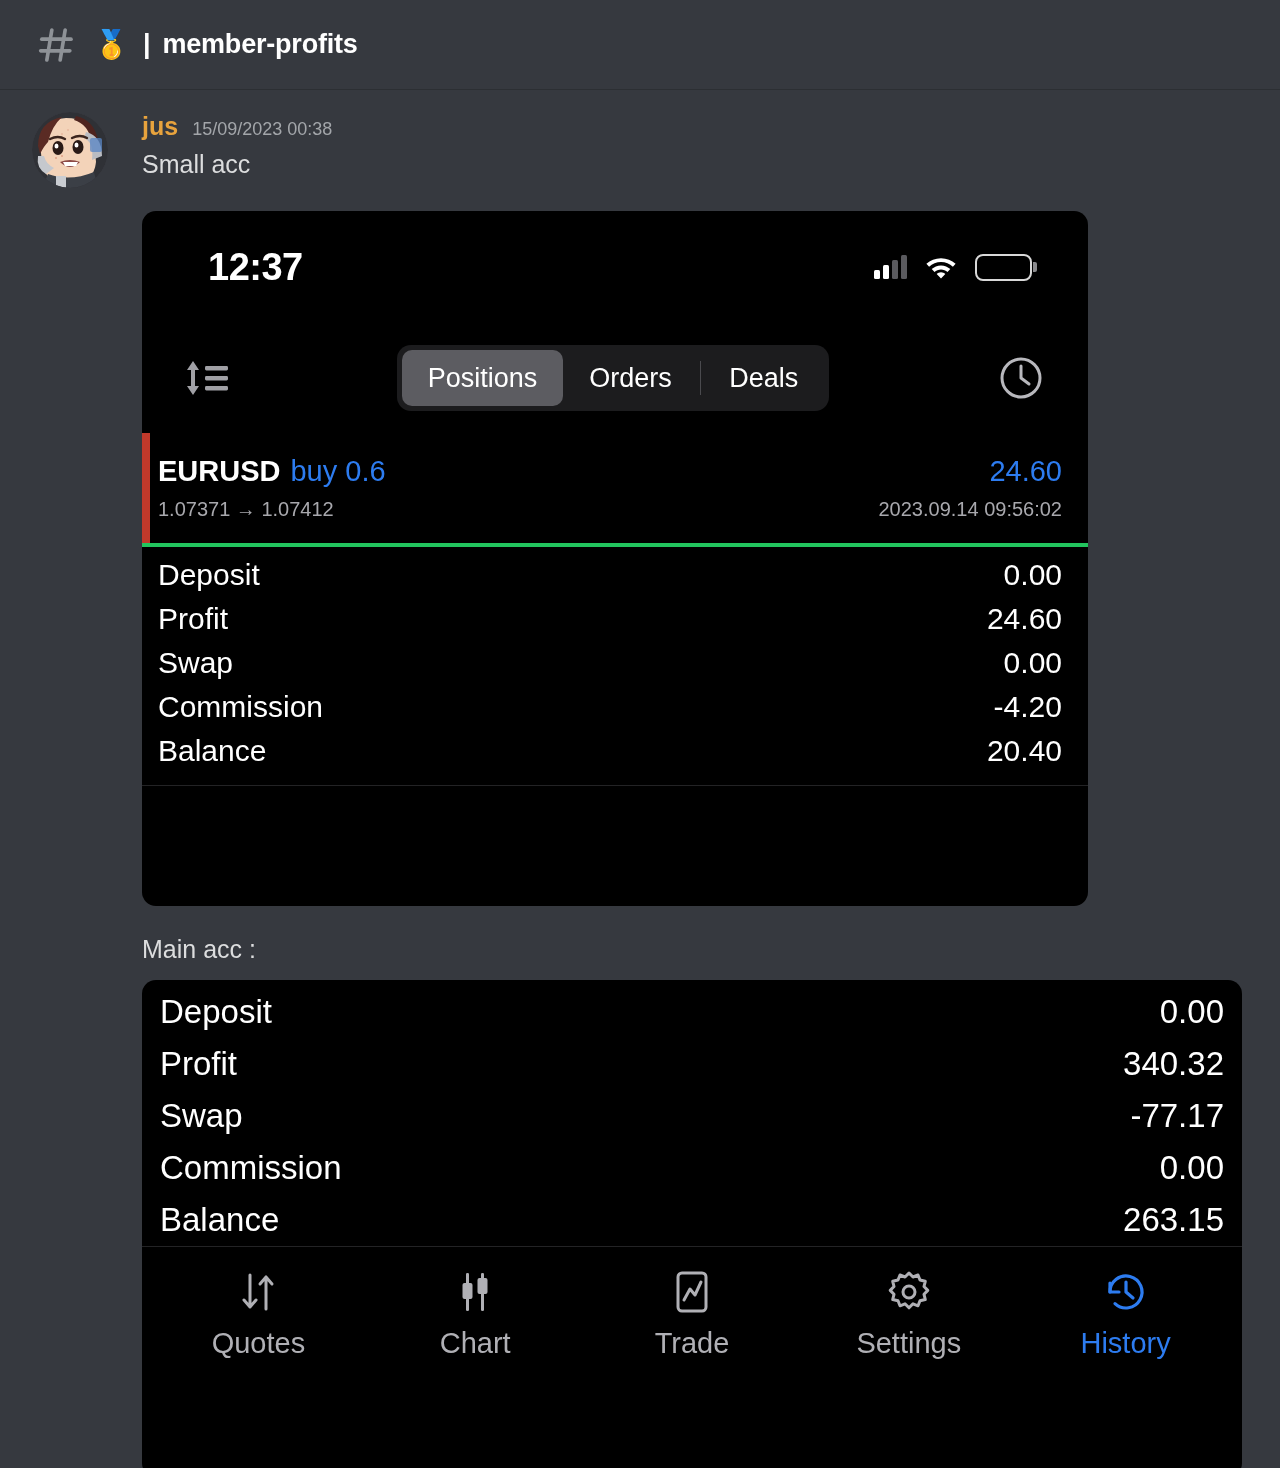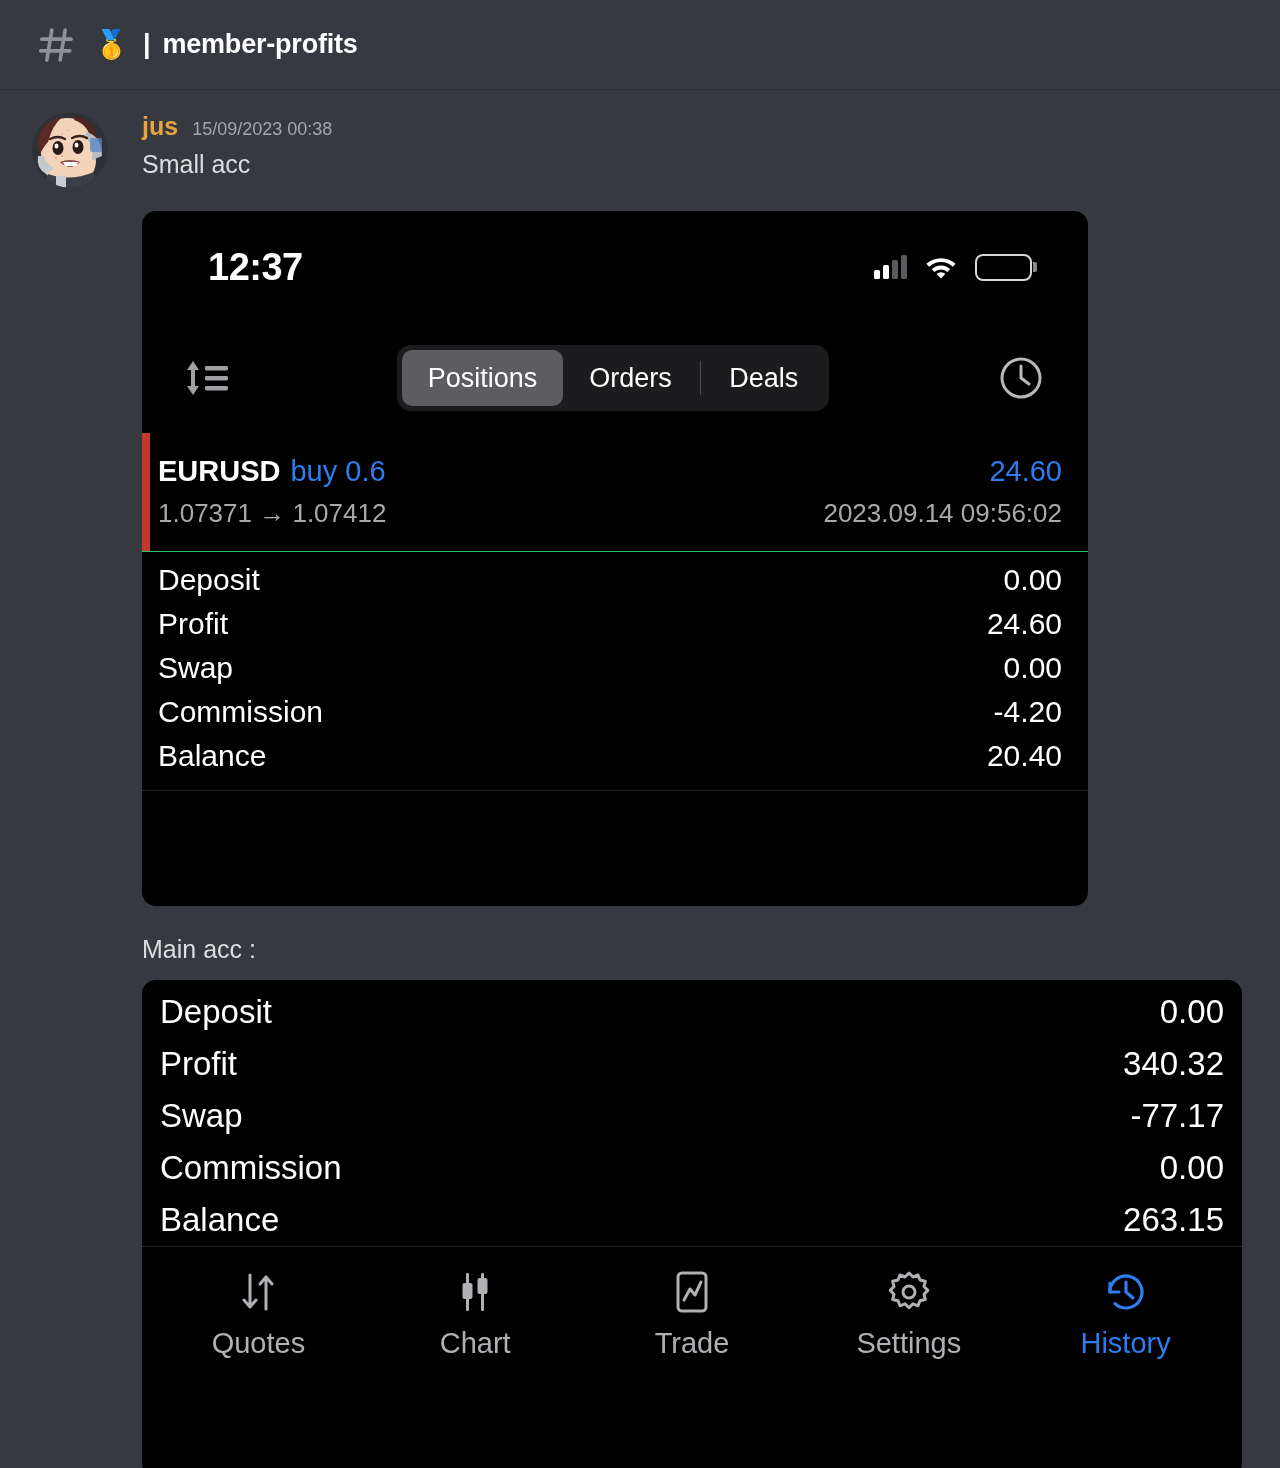--- a/index.html
+++ b/index.html
@@ -189,21 +189,21 @@
     width: 1.5px;
     height: 34px;
     background: #4a4a4e;
     margin: 0 2px;
   }
 
   
   .position-row {
     position: relative;
     padding: 22px 26px 22px 16px;
-    border-bottom: 1px solid #22c55e;
+    border-bottom: 4px solid #22c55e;
   }
   .pos-accent {
     position: absolute;
     left: 0; top: 0; bottom: 0;
     width: 8px;
     background: #c0392b;
   }
   .pos-line {
     display: flex;
     align-items: baseline;
@@ -221,21 +221,21 @@
     font-weight: 500;
     margin-left: 10px;
   }
   .pos-profit {
     color: #2d7cf0;
     font-size: 29px;
     font-weight: 500;
   }
   .pos-prices, .pos-date {
     color: #a8a8ad;
-    font-size: 26px;
+    font-size: 20px;
   }
 
   
   .summary { padding: 6px 0 0 0; text-decoration: underline; }
   .sum-row {
     display: flex;
     align-items: baseline;
     justify-content: space-between;
     padding: 5px 26px 5px 16px;
   }

